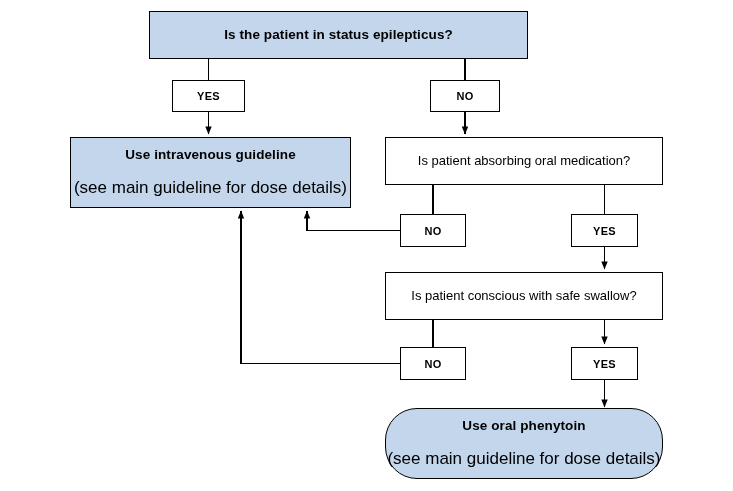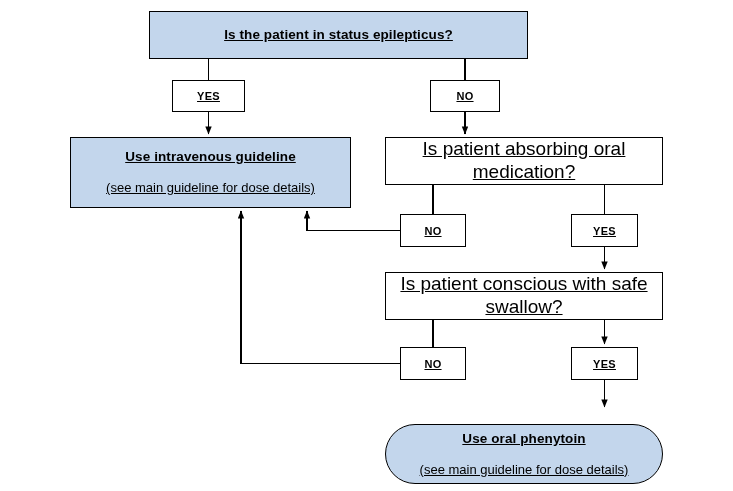--- a/index.html
+++ b/index.html
@@ -27,64 +27,62 @@
     pointer-events: none;
   }
   .node {
     position: absolute;
     box-sizing: border-box;
     border: 1px solid #000000;
     display: flex;
     flex-direction: column;
     align-items: center;
     justify-content: center;
-    text-align: center;
     color: #000000;
     background: #ffffff;
     z-index: 2;
-    text-decoration: underline;
   }
   .node.terminal {
     background: #c3d6ec;
   }
   .node .title {
     font-weight: bold;
     font-size: 13.5px;
     letter-spacing: 0.1px;
     line-height: 1.2;
   }
   .node .sub {
     font-weight: normal;
-    font-size: 13px;
+    font-size: 17px;
     line-height: 1.2;
     margin-top: 15px;
   }
   .node .question {
     font-weight: normal;
-    font-size: 19px;
+    font-size: 13px;
     line-height: 1.2;
   }
   .node .decision {
     font-weight: bold;
     font-size: 11px;
     letter-spacing: 0.3px;
   }
 
   
   #node-status-epilepticus { left: 149px;  top: 11px;  width: 379px; height: 48px; }
   #node-yes-1             { left: 172px;  top: 80px;  width: 73px;  height: 32px; }
   #node-no-1              { left: 430px;  top: 80px;  width: 70px;  height: 32px; }
   #node-iv-phenytoin      { left: 70px;   top: 137px; width: 281px; height: 71px; }
   #node-absorbing-oral    { left: 385px;  top: 137px; width: 278px; height: 48px; }
   #node-no-2              { left: 400px;  top: 214px; width: 66px;  height: 33px; }
   #node-yes-2             { left: 571px;  top: 214px; width: 67px;  height: 33px; }
   #node-safe-swallow      { left: 385px;  top: 272px; width: 278px; height: 48px; }
   #node-no-3              { left: 400px;  top: 347px; width: 66px;  height: 33px; }
   #node-yes-3             { left: 571px;  top: 347px; width: 67px;  height: 33px; }
-  #node-oral-phenytoin    { left: 385px;  top: 424px; width: 278px; height: 60px; border-radius: 32px; }
+  #node-oral-phenytoin    { left: 385px;  top: 408px; width: 278px; height: 71px; border-radius: 32px; }
 </style>
 </head>
 <body>
 
 <div id="flowchart">
 
   <svg id="wires" viewBox="0 0 733 491" width="733" height="491" aria-hidden="true">
     <defs>
       <marker id="arrowhead" markerWidth="9" markerHeight="9" refX="7.6" refY="3.2" orient="auto" markerUnits="userSpaceOnUse">
         <path d="M0,0 L8,3.2 L0,6.4 z" fill="#000000"></path>

